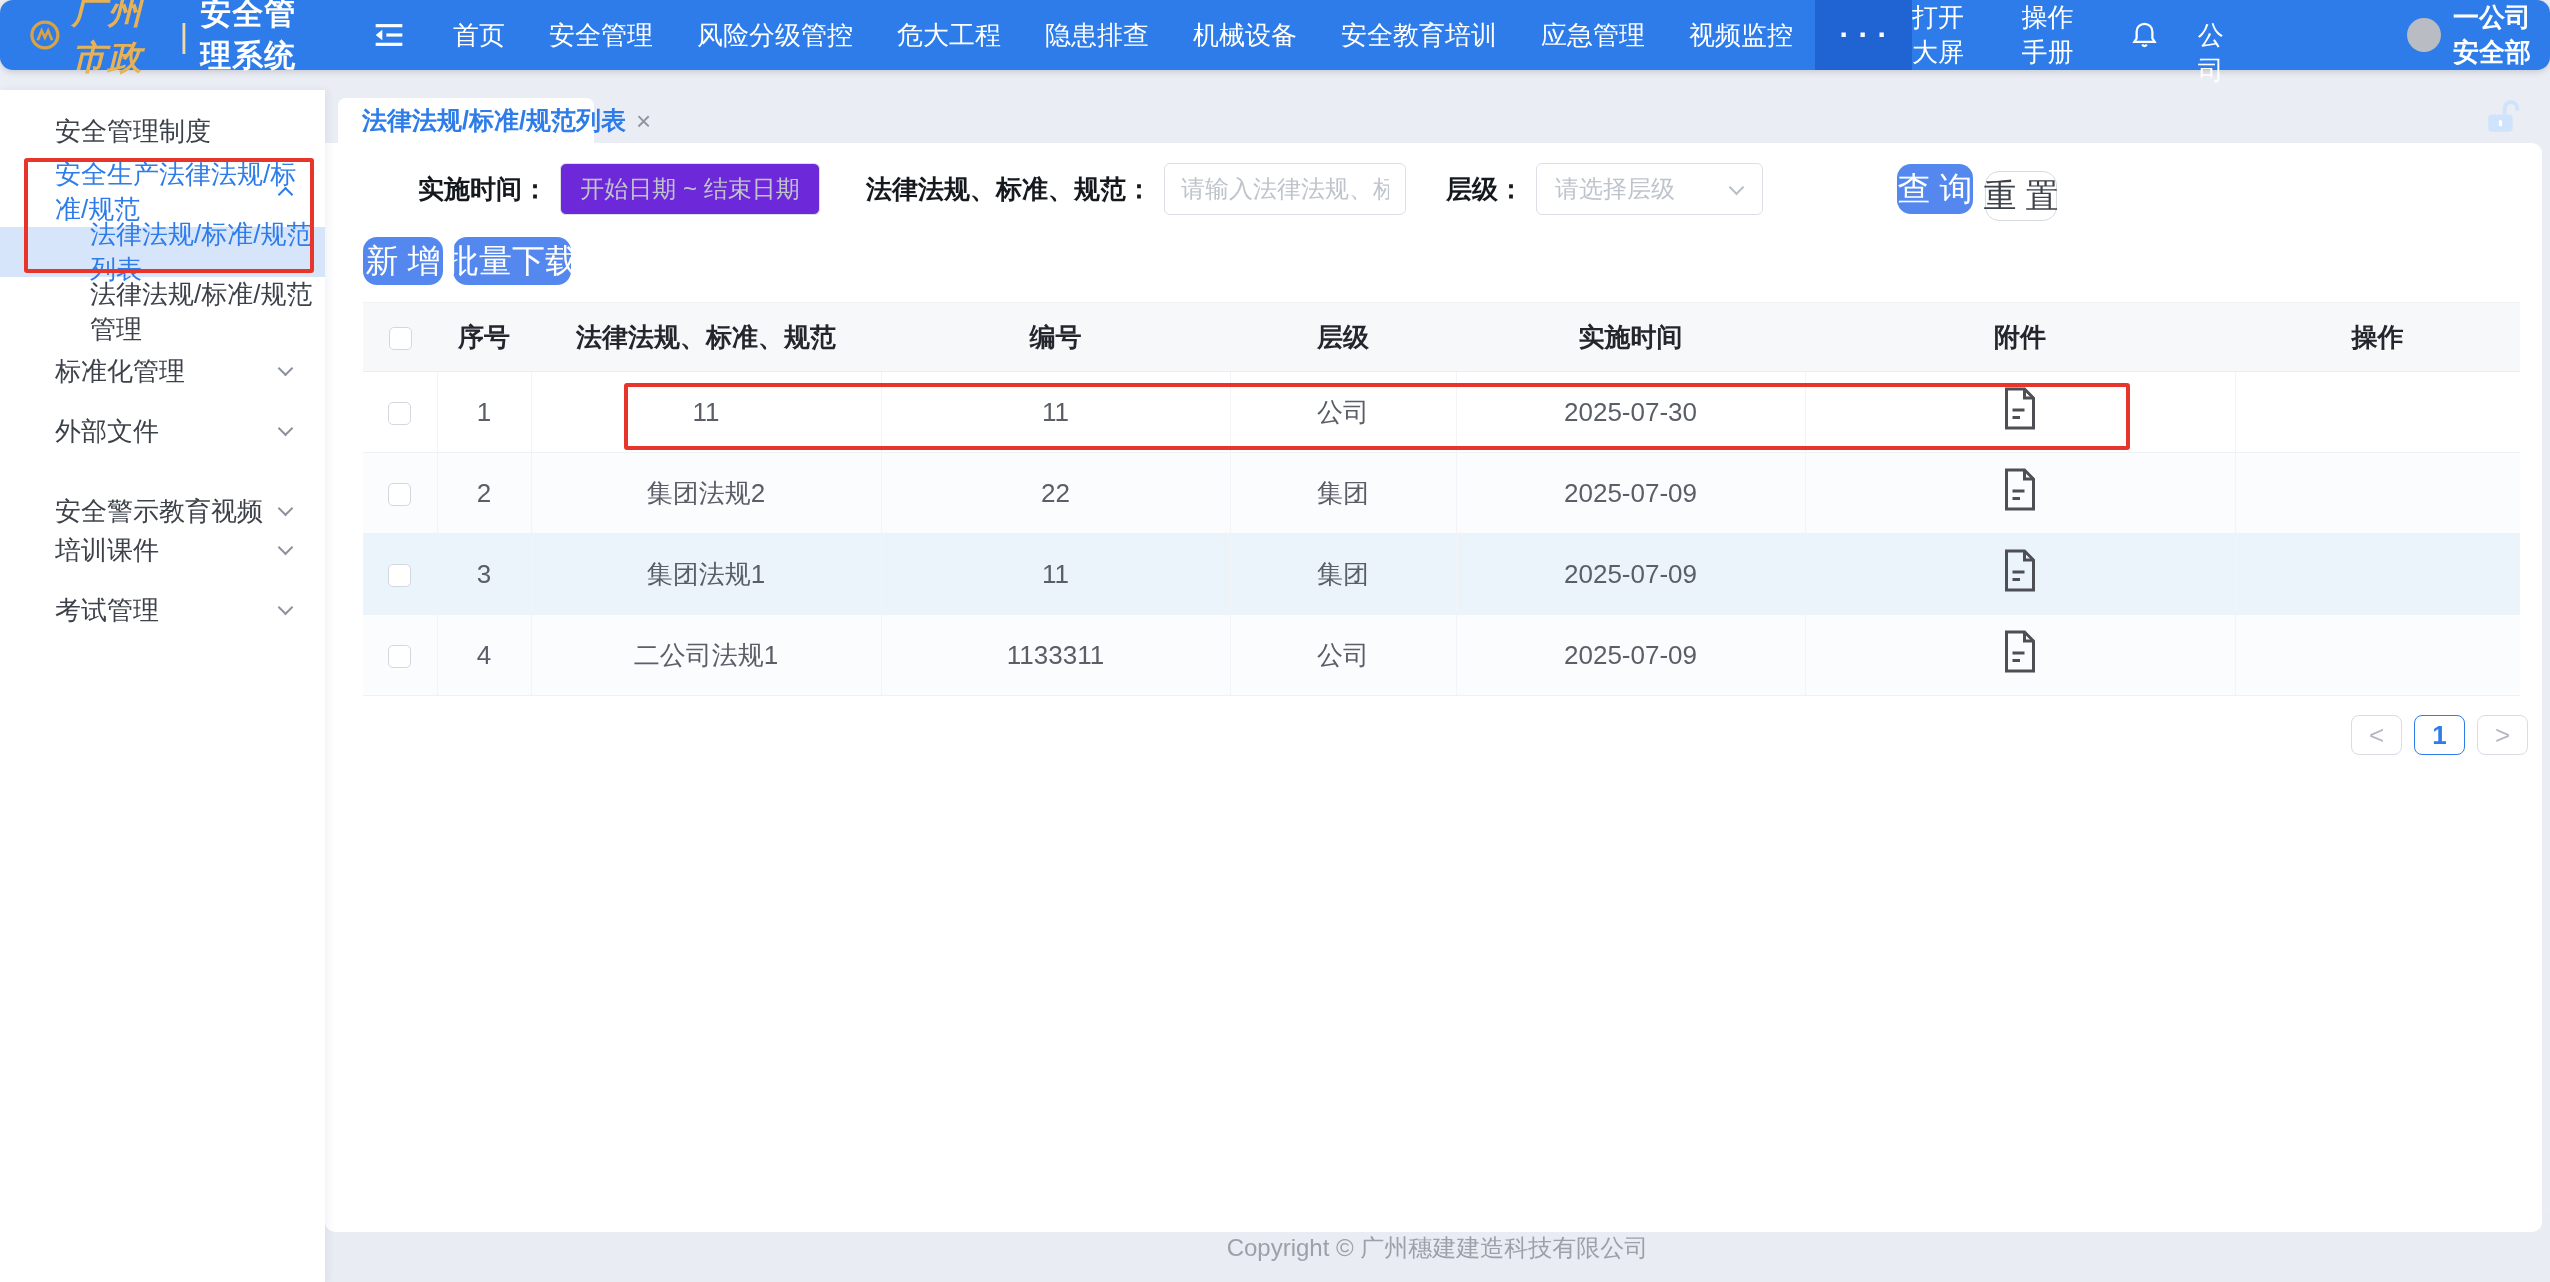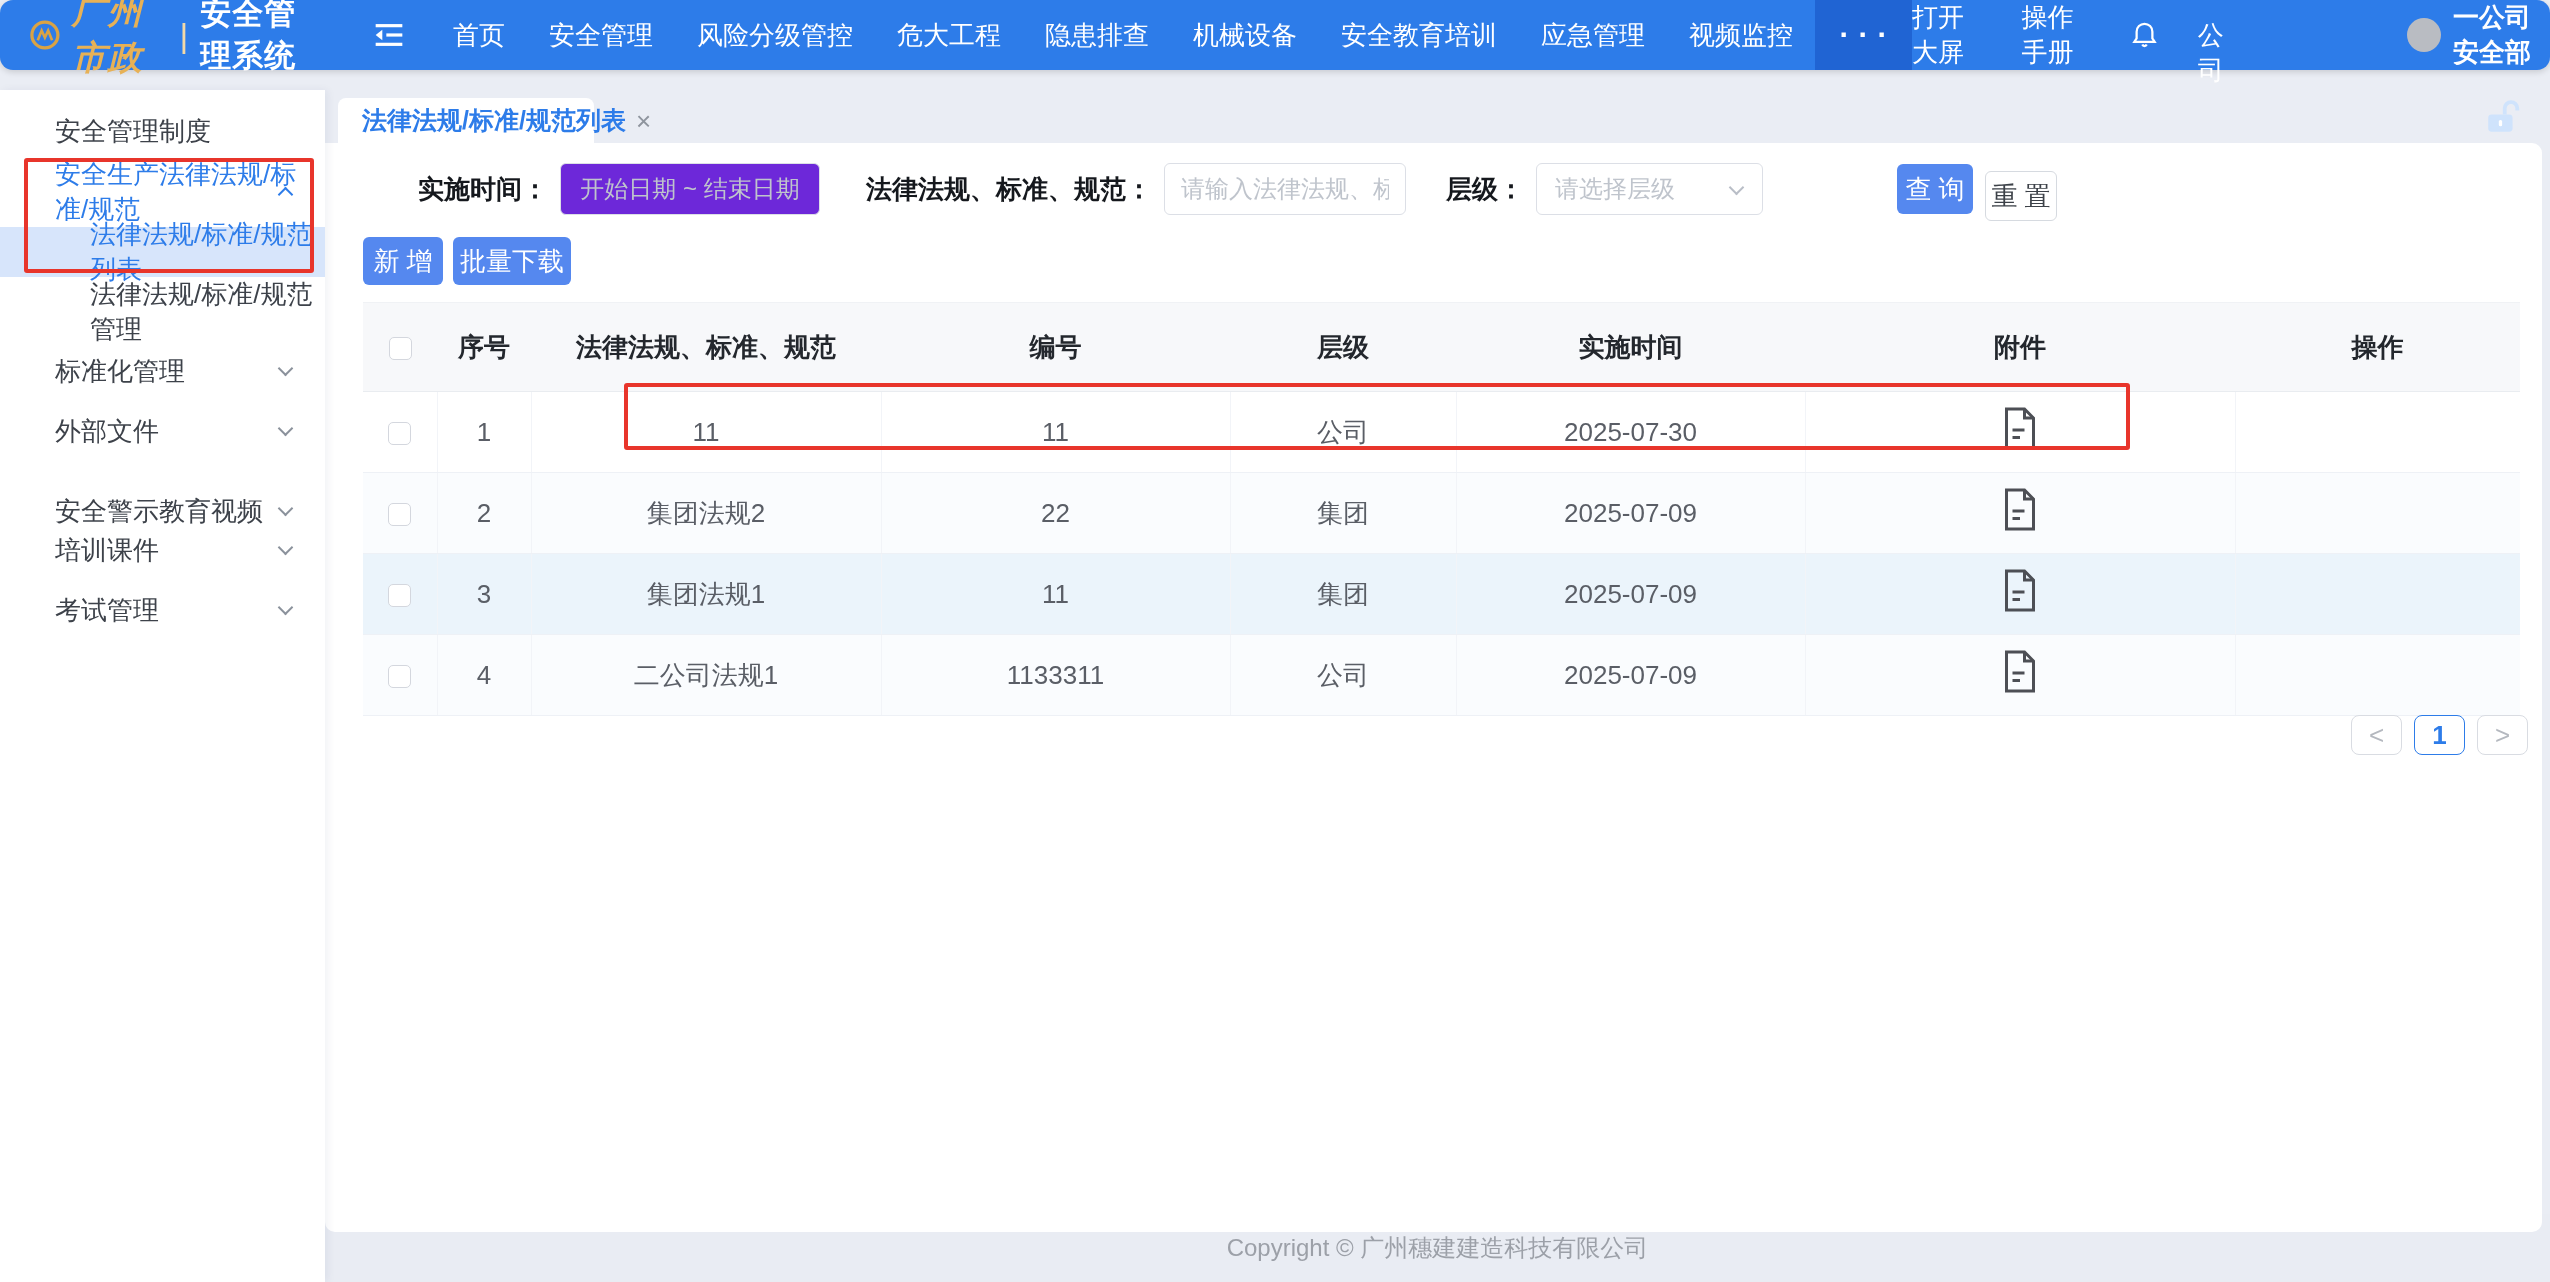--- a/index.html
+++ b/index.html
@@ -61,35 +61,35 @@
   
   .filters { position: absolute; top: 20px; left: 93px; right: 30px; height: 52px; display: flex; align-items: center; }
   .f-label { font-size: 26px; font-weight: 700; color: #15181d; white-space: nowrap; }
   .date-range { margin-left: 12px; width: 260px; height: 52px; border: 1px solid #dcdfe6; border-radius: 6px; display: flex; align-items: center; justify-content: center; color: #bfc4cc; font-size: 24px; background: #6d28d9; cursor: text; }
   .law-label { margin-left: 46px; }
   .text-input { margin-left: 12px; width: 242px; height: 52px; border: 1px solid #dcdfe6; border-radius: 6px; padding: 0 16px; font-size: 24px; color: #3d424a; background: #fff; outline: none; font-family: inherit; }
   .text-input::placeholder { color: #bfc4cc; }
   .level-label { margin-left: 40px; }
   .select-box { margin-left: 12px; width: 227px; height: 52px; border: 1px solid #dcdfe6; border-radius: 6px; display: flex; align-items: center; padding: 0 18px; color: #bfc4cc; font-size: 24px; background: #fff; position: relative; cursor: pointer; }
   .select-box .chev { position: absolute; right: 20px; top: 18px; transform: rotate(45deg); border-color: #b9bec7; }
-  .btn { height: 50px; border-radius: 6px; font-size: 26px; display: flex; align-items: center; justify-content: center; cursor: pointer; white-space: nowrap; }
+  .btn { height: 50px; border-radius: 14px; font-size: 33px; display: flex; align-items: center; justify-content: center; cursor: pointer; white-space: nowrap; }
   .btn-primary { background: #5588ef; color: #fff; border: none; }
   .btn-plain { background: #fff; color: #3c4148; border: 1px solid #d6dae0; margin-top: 14px; }
   .btn-search { width: 76px; margin-left: 134px; }
   .btn-reset { width: 72px; margin-left: 12px; }
 
   
   .toolbar { position: absolute; top: 94px; left: 38px; display: flex; }
   .btn-add { width: 80px; height: 48px; }
   .btn-batch { width: 118px; height: 48px; margin-left: 10px; }
 
   
   .table-wrap { position: absolute; top: 159px; left: 38px; width: 2157px; }
   table { border-collapse: collapse; table-layout: fixed; width: 2157px; }
-  thead th { height: 89px; background: #f7f8fa; font-size: 26px; font-weight: 700; color: #23272d; border-bottom: 1px solid #e9ecf0; border-top: 1px solid #f0f2f5; text-align: center; }
+  thead th { height: 69px; background: #f7f8fa; font-size: 26px; font-weight: 700; color: #23272d; border-bottom: 1px solid #e9ecf0; border-top: 1px solid #f0f2f5; text-align: center; }
   tbody td { height: 81px; font-size: 26px; color: #5a5e66; text-align: center; border-bottom: 1px solid #eef1f6; border-right: 1px solid #f2f4f8; }
   tbody td:last-child { border-right: none; }
   tbody tr.ri1, tbody tr.ri3 { background: #fafcfe; }
   tbody tr.ri2 { background: #ebf4fb; }
   .checkbox { display: inline-block; width: 23px; height: 23px; border: 1.5px solid #d4d7de; border-radius: 5px; background: #fff; cursor: pointer; vertical-align: middle; }
   .file-icon { display: inline-flex; cursor: pointer; }
 
   
   .pagination { position: absolute; top: 572px; right: 14px; display: flex; }
   .page-btn { width: 51px; height: 40px; border: 1px solid #d9dce2; border-radius: 8px; background: #fff; display: flex; align-items: center; justify-content: center; margin-left: 12px; font-size: 26px; color: #b4b8bf; cursor: pointer; }

